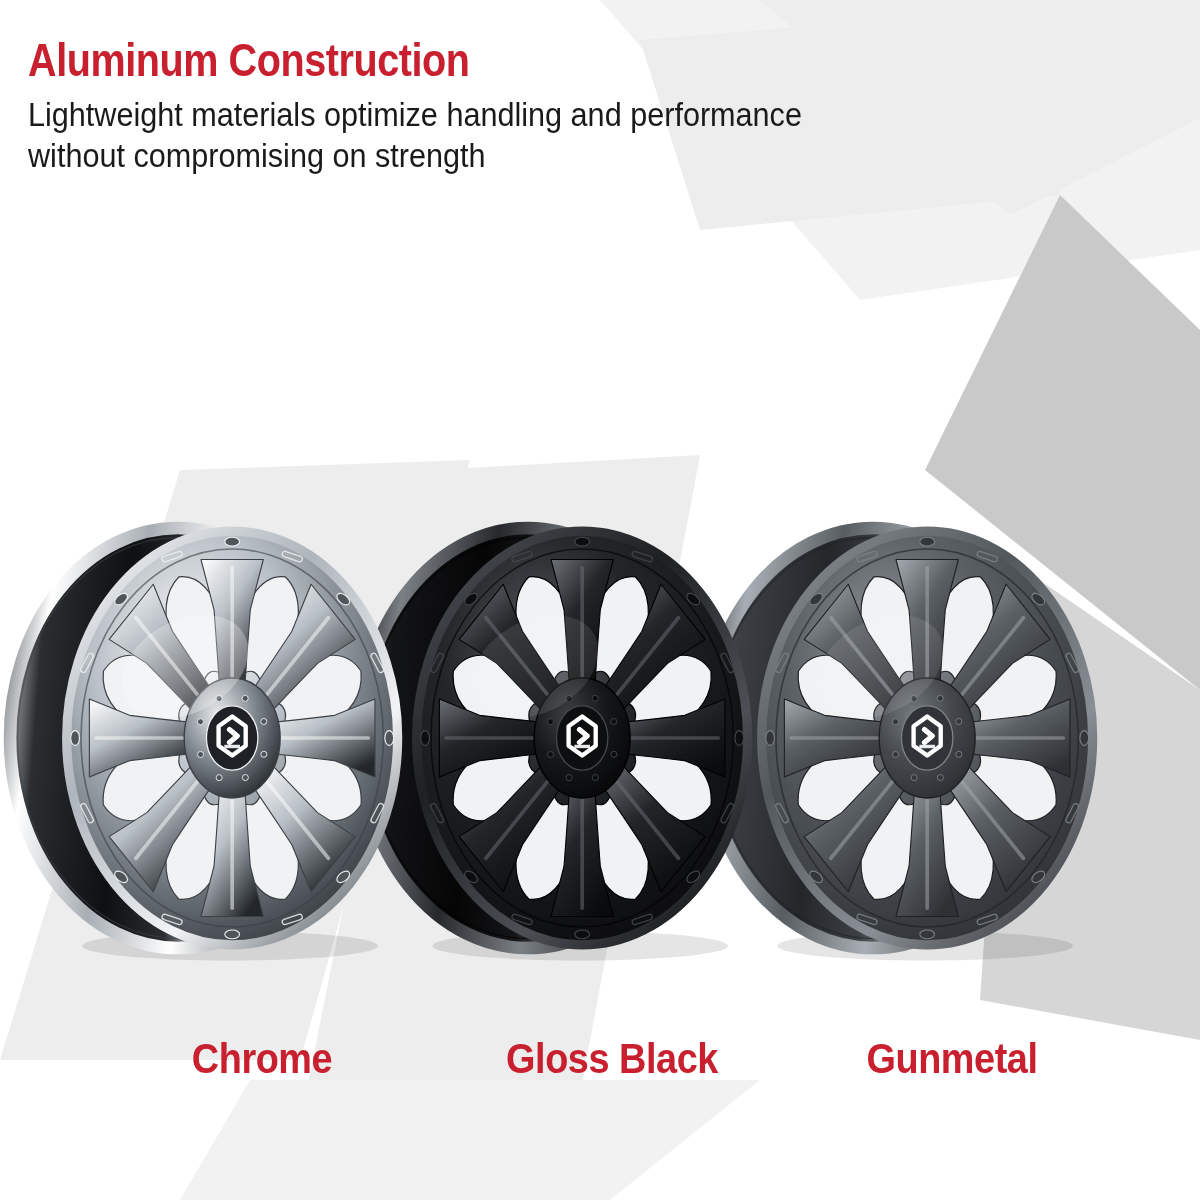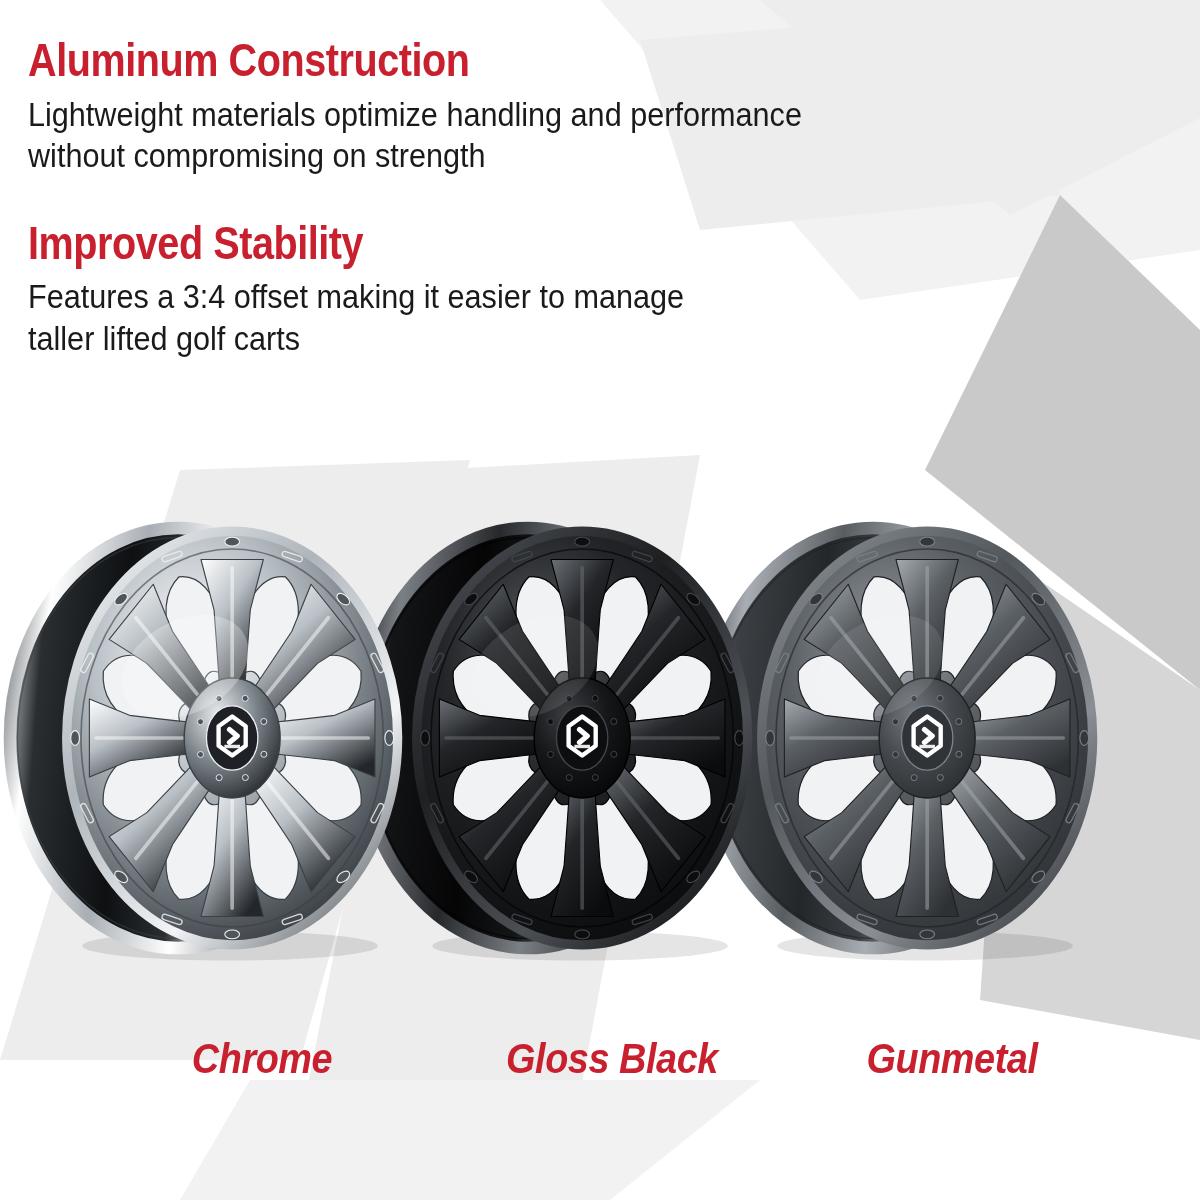--- a/index.html
+++ b/index.html
@@ -37,21 +37,21 @@
     transform-origin:left center;
     white-space:nowrap;
   }
   .block2 { margin-top:42px; }
 
   
   .wheels { position:absolute; left:0; top:480px; width:1200px; height:520px; z-index:4; }
   .wheel-svg { position:absolute; top:0; }
 
   
-  .labels { position:absolute; left:0; top:1034px; width:990px; height:70px; z-index:6;font-style:italic; }
+  .labels { position:absolute; left:0; top:1034px; width:990px; height:70px; z-index:6; }
   .label {
     position:absolute;
     color:#c8202e;
     font-size:43px;
     font-weight:bold;
     letter-spacing:-0.5px;
     white-space:nowrap;
     transform:translateX(-50%) scaleX(0.88);
     transform-origin:center center;
   }
@@ -76,27 +76,20 @@
         </g>
     </svg>
   </div>
 
   <div class="copy">
     <div>
       <div class="headline">Aluminum Construction</div>
       <div class="subcopy">
         <div>Lightweight materials optimize handling and performance</div>
         <div>without compromising on strength</div>
-      </div>
-    </div>
-    <div class="block2">
-      <div class="headline">Improved Stability</div>
-      <div class="subcopy">
-        <div>Features a 3:4 offset making it easier to manage</div>
-        <div>taller lifted golf carts</div>
       </div>
     </div>
   </div>
 
   <div class="wheels">
     <svg class="wheel-svg" id="wheels-svg" width="1200" height="520" viewBox="0 0 1200 520">
         <defs>
           <linearGradient id="gb-gunmetal" x1="0" y1="0" x2="1" y2="0.15">
             <stop offset="0" stop-color="#8f949a"></stop>
             <stop offset="0.18" stop-color="#3c4044"></stop>

